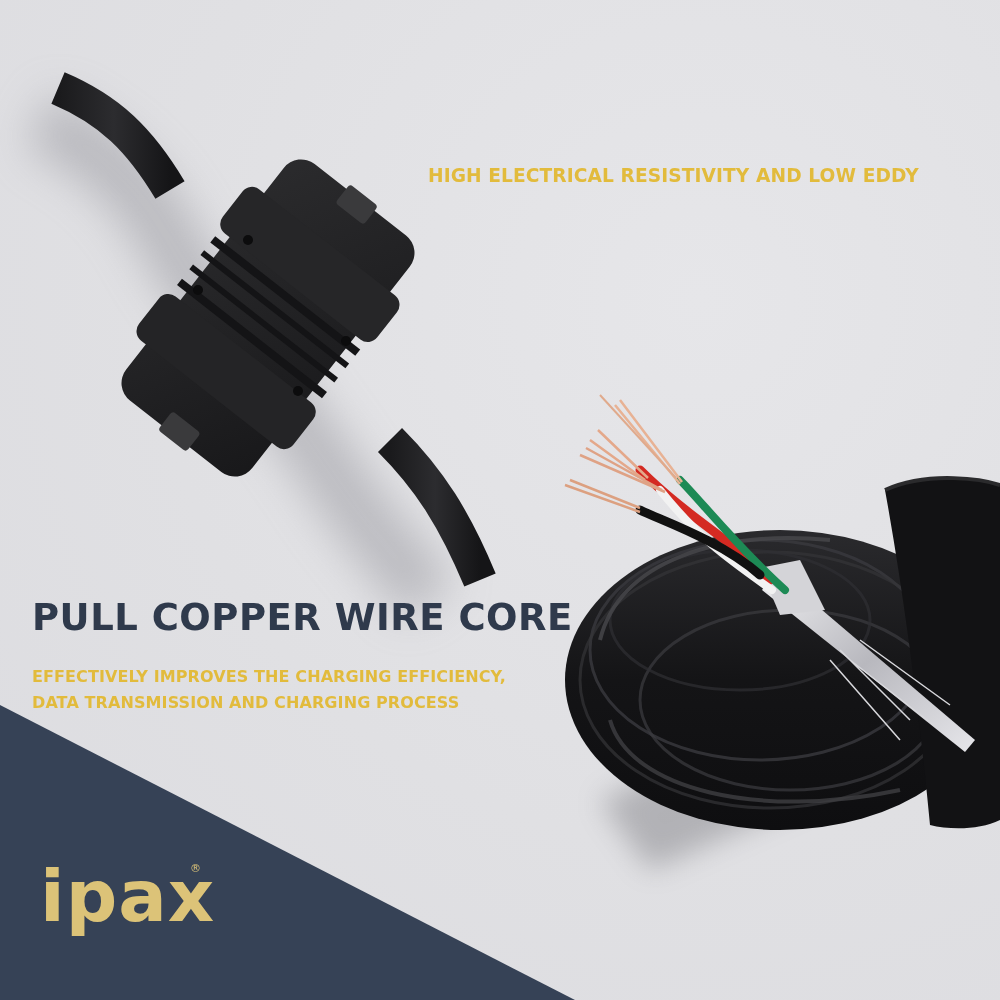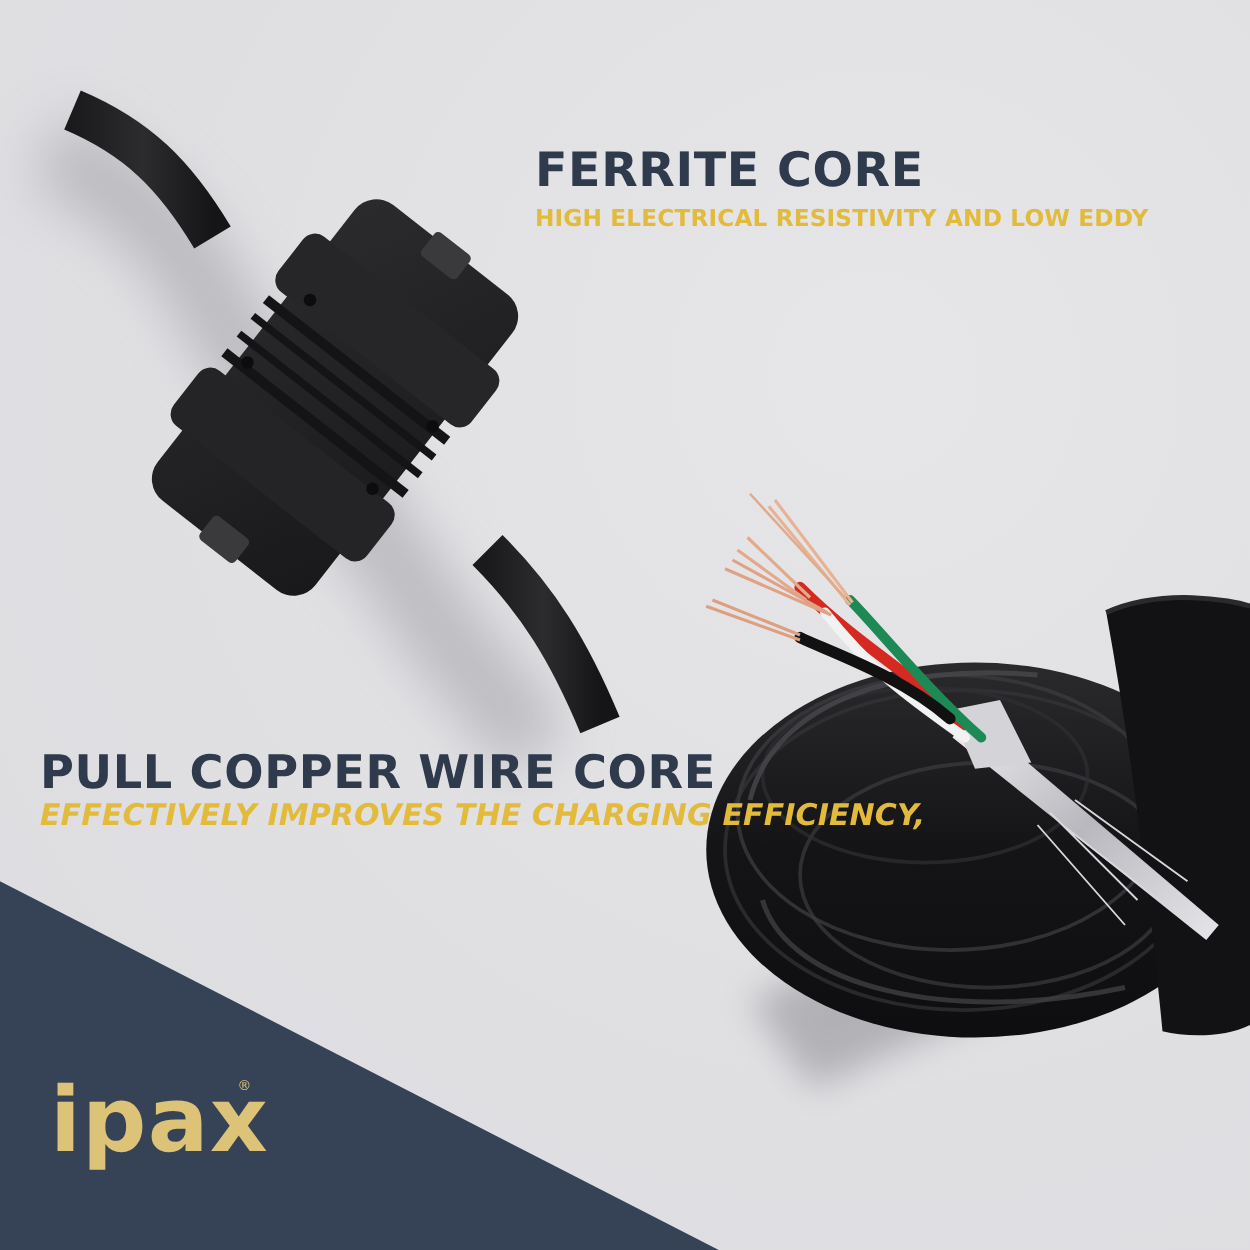--- a/index.html
+++ b/index.html
@@ -11,21 +11,21 @@
                font-family: "DejaVu Sans", sans-serif; font-weight: bold; font-size: 21px;
                letter-spacing: 0.3px; color: #ecd883; opacity: 0.85; }
   .heading { position: absolute; font-family: "DejaVu Sans", sans-serif; font-weight: bold;
              color: #2f3a4c; letter-spacing: 0.5px; white-space: nowrap; }
   .sub { position: absolute; font-family: "DejaVu Sans", sans-serif; font-weight: bold;
          color: #e2bb3c; white-space: nowrap; line-height: 26px; letter-spacing: 0.1px; }
   .sub div { display: block; }
   #ferrite-heading { left: 428px; top: 114px; font-size: 38px; }
   #ferrite-sub { left: 428px; top: 163px; font-size: 18.6px; }
   #copper-heading { left: 32px; top: 596px; font-size: 37px; text-align: right; }
-  #copper-sub { left: 32px; top: 639px; font-size: 24px; font-style: italic; }
+  #copper-sub { left: 32px; top: 664px; font-size: 16px; }
   .logo { position: absolute; left: 40px; top: 860px; font-family: "DejaVu Sans", sans-serif;
           font-weight: bold; font-size: 72px; color: #dcc378; letter-spacing: 1px; line-height: 1; }
   .logo-reg { position: absolute; left: 190px; top: 862px; font-family: "DejaVu Sans", sans-serif;
               font-size: 11px; color: #dcc378; }
 </style>
 </head>
 <body>
 
 <div class="canvas">
 
@@ -115,25 +115,25 @@
     <path d="M760,575 C720,540 660,520 640,510" stroke="#111" stroke-width="9" fill="none" stroke-linecap="round"></path>
 
     <path d="M645,480 L590,440 M648,478 L598,430" stroke="#e4a88a" stroke-width="2.5"></path>
     <path d="M665,492 L580,455 M662,490 L586,448" stroke="#dfa285" stroke-width="2.5"></path>
     <path d="M682,482 L620,400 M680,484 L615,405" stroke="#e8b294" stroke-width="2.5"></path>
     <path d="M640,512 L565,485 M640,508 L570,480" stroke="#dca080" stroke-width="2.5"></path>
     <path d="M676,478 L600,395" stroke="#e0aa8c" stroke-width="2"></path>
   </svg>
 
 
-  <div class="heading" id="ferrite-heading">FERRITE CORE</div>
   <div class="sub" id="ferrite-sub">
     <div>HIGH ELECTRICAL RESISTIVITY AND LOW EDDY</div>
   </div>
 
   <div class="heading" id="copper-heading">PULL COPPER WIRE CORE</div>
   <div class="sub" id="copper-sub">
     <div>EFFECTIVELY IMPROVES THE CHARGING EFFICIENCY,</div>
+    <div>DATA TRANSMISSION AND CHARGING PROCESS</div>
   </div>
 
   <div class="logo">ipax</div>
   <div class="logo-reg">®</div>
 </div>
 
 </body></html>

